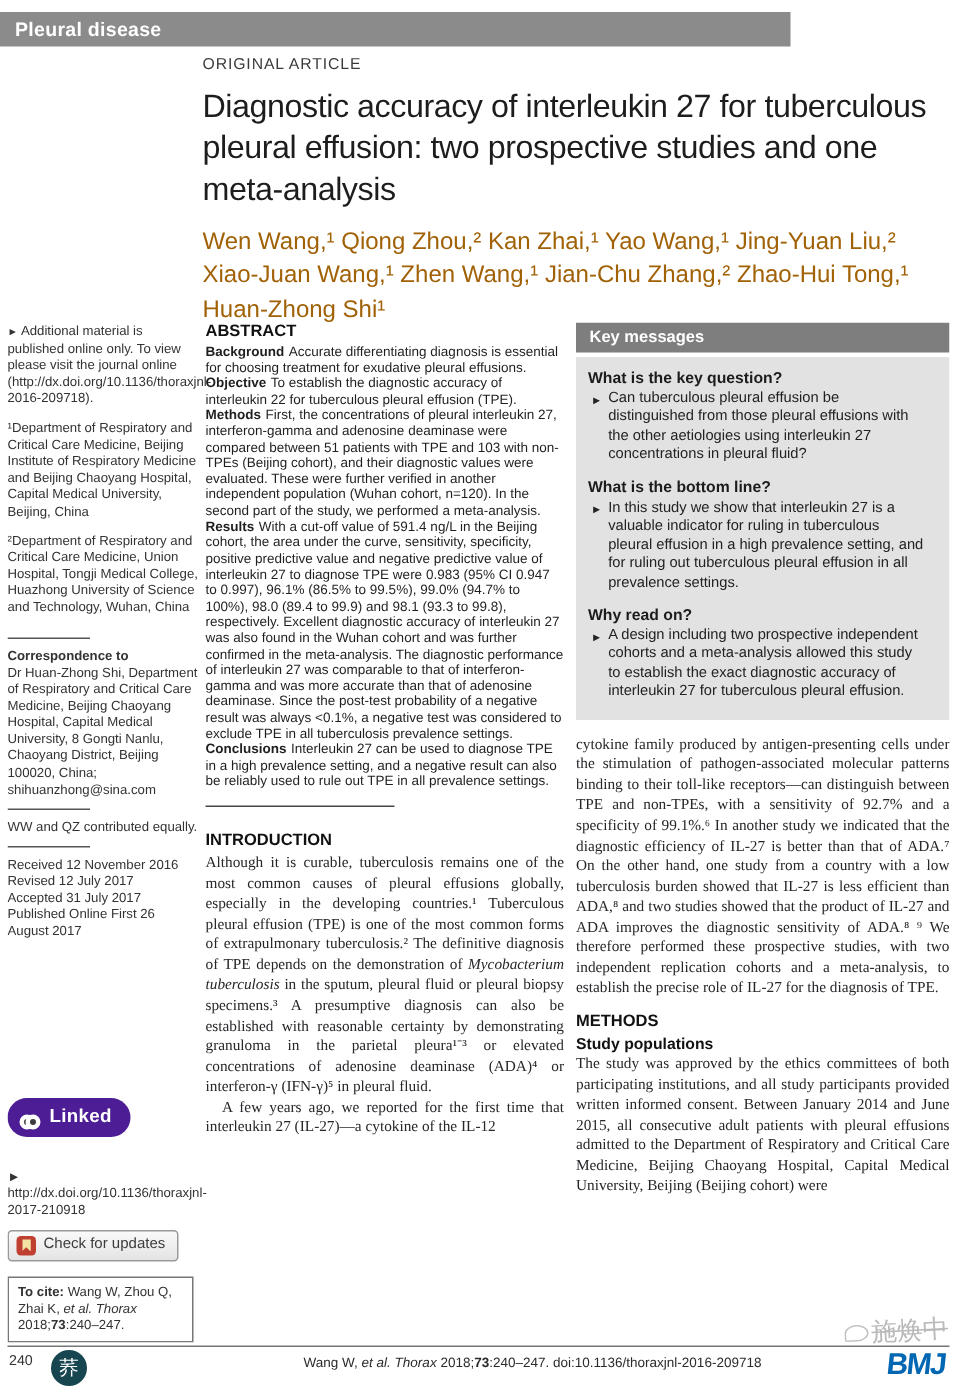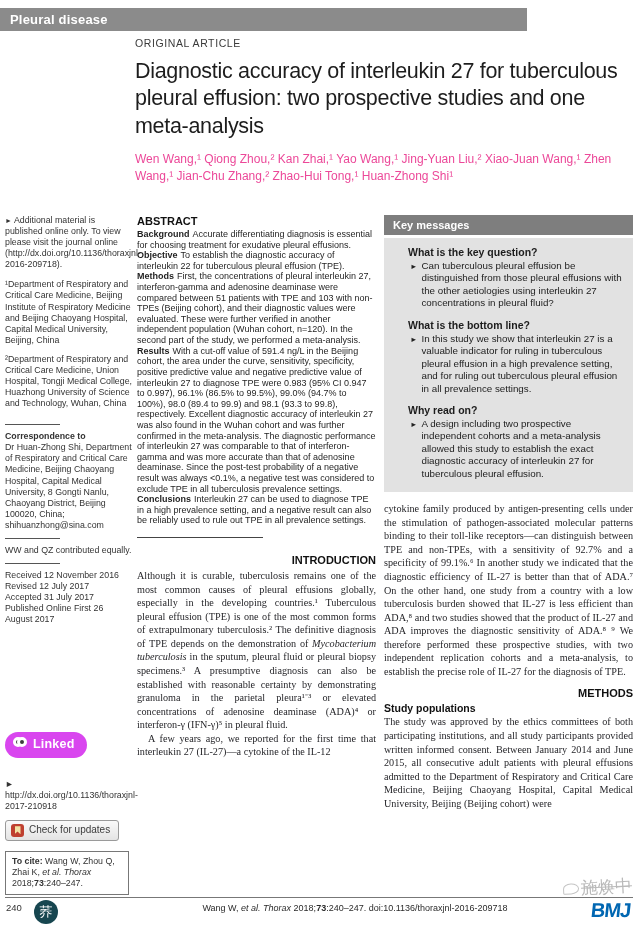--- a/index.html
+++ b/index.html
@@ -15,36 +15,36 @@
     background:#8b8b8b; color:#fff; font-size:13px; font-weight:bold;
     line-height:23px; padding-left:10px; letter-spacing:.2px;
   }
   
   .header { position:absolute; left:135px; top:37px; width:498px; }
   .article-type { font-size:10.5px; color:#3a3a3a; letter-spacing:.6px; }
   .title {
     margin-top:9px; font-size:21.5px; line-height:1.27; color:#1d1d1d;
     font-weight:400; letter-spacing:-0.3px; width:492px;
   }
-  .authors { margin-top:11px; font-size:12px; line-height:1.4; color:#ec4899; width:482px; }
+  .authors { margin-top:11px; font-size:16px; line-height:1.4; color:#a16207; width:482px; }
   
   .columns { position:absolute; left:5px; top:215px; width:628px; height:680px; display:flex; overflow:hidden; }
   .col-left  { width:127px; display:flex; flex-direction:column; font-size:8.8px; line-height:1.26; color:#333; }
   .col-mid   { width:239px; margin-left:5px; }
   .col-right { width:249px; margin-left:8px; }
   
   .sb-note { margin-bottom:9px; }
   .sb-note .arr { font-size:7px; margin-right:2px; }
   .sb-aff { margin-bottom:8px; }
   .sb-div { border:none; border-top:1px solid #555; width:55px; margin:7px 0 6px 0; }
   .sb-bold { font-weight:bold; }
   .sb-dates div { margin:0; }
   .sb-bottom { margin-top:auto; }
   .linked-badge {
-    display:inline-flex; align-items:flex-start; background:#d946ef; color:#fff;
+    display:inline-flex; align-items:flex-end; background:#4c1d95; color:#fff;
     border-radius:15px; padding:5px 13px 5px 8px; cursor:pointer;margin-top:29px;
   }
   .linked-rings { display:inline-flex; margin-right:6px; }
   .ring { width:10px; height:10px; border:3px solid #fff; border-radius:50%; background:#3d3d3d; }
   .ring + .ring { margin-left:-6px; }
   .linked-label { font-size:12.5px; font-weight:bold; letter-spacing:.2px; }
   .sb-doilink { margin-top:21px; margin-bottom:8px; color:#333; cursor:pointer; }
   .check-updates {
     display:inline-flex; align-items:center; gap:5px;
     border:1px solid #9a9a9a; border-radius:3px; background:linear-gradient(#fafafa,#e4e4e4);
@@ -54,28 +54,28 @@
   .crossmark::after {
     content:""; position:absolute; left:3.5px; top:2.5px; width:6px; height:8px;
     background:#f3e3a4; clip-path:polygon(0 0,100% 0,100% 100%,50% 65%,0 100%);
   }
   .tocite { border:1px solid #777; padding:4px 6px 5px 6px; width:124px; }
   
   .abs-heading { font-size:11px; font-weight:bold; color:#111; margin-bottom:2px; }
   .abstract p { font-size:9px; line-height:1.18; color:#1f1f1f; margin:0; }
   .abstract b { padding-right:3px; }
   .mid-div { border:none; border-top:1px solid #444; width:126px; margin:11px 0 16px 0; }
-  .intro-heading, .methods-heading { font-size:11px; font-weight:bold; color:#111; margin-bottom:3px;text-align:right; }
+  .intro-heading, .methods-heading { font-size:11px; font-weight:bold; color:#111; margin-bottom:3px; }
   .serif { font-family:"Liberation Serif", serif; font-size:10.2px; line-height:1.33; color:#26262a; text-align:justify; }
   .serif i { font-style:italic; }
   .indent { text-indent:11px; }
   
   .km-box { margin-bottom:10px; }
   .km-header { background:#7e7e7e; color:#fff; font-size:11px; font-weight:bold; padding:4px 9px; }
-  .km-body { background:#e2e2e2; margin-top:3px; padding:8px 10px 12px 24px; }
+  .km-body { background:#e2e2e2; margin-top:3px; padding:8px 10px 12px 8px; }
   .km-q { font-size:10.5px; font-weight:bold; color:#1c1c1c; margin-bottom:2px; }
   .km-bullet { display:flex; font-size:9.8px; line-height:1.27; color:#222; margin-bottom:9px; }
   .km-bullet .arr { font-size:7.5px; margin:2px 4px 0 2px; flex:none; }
   .km-bullet .txt { width:212px; }
   .study-pop { font-size:10.5px; font-weight:bold; color:#111; margin-bottom:1px; }
   .rc-p1 { margin-bottom:9px; }
   
   .footer-rule { position:absolute; left:5px; top:897px; width:628px; border:none; border-top:1px solid #777; }
   .page-num { position:absolute; left:6px; top:902px; font-size:9.5px; color:#333; }
   .seal {

